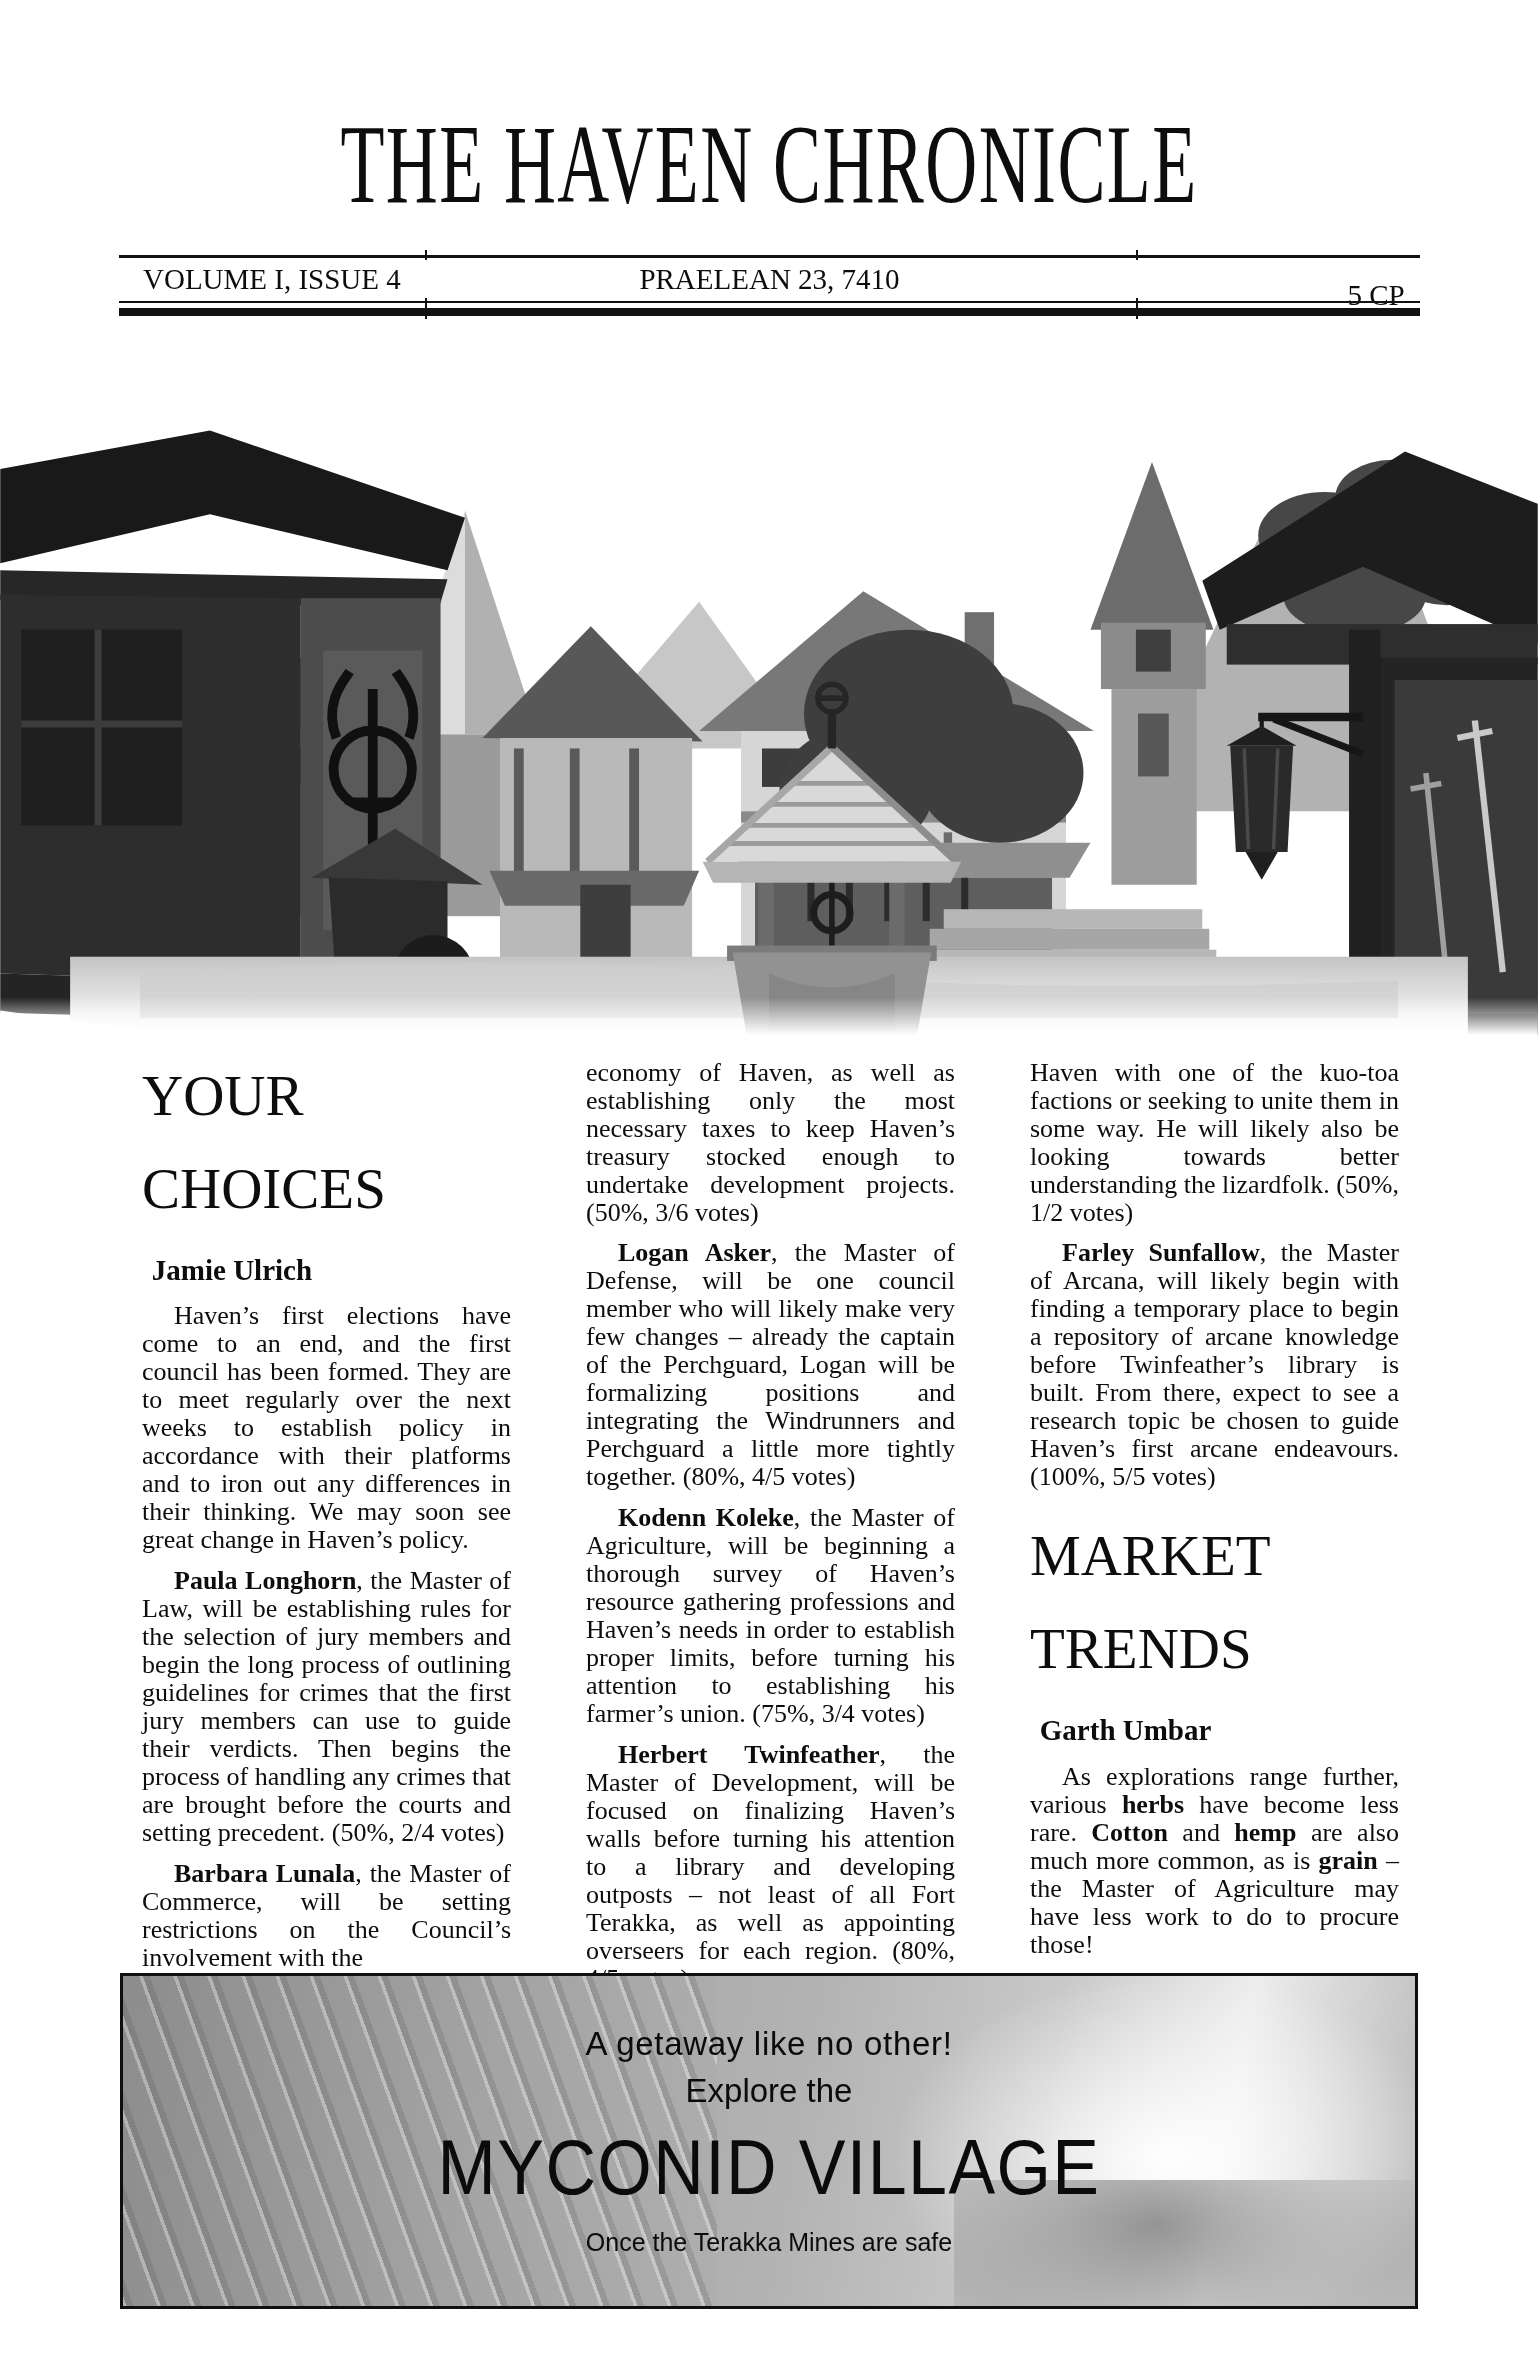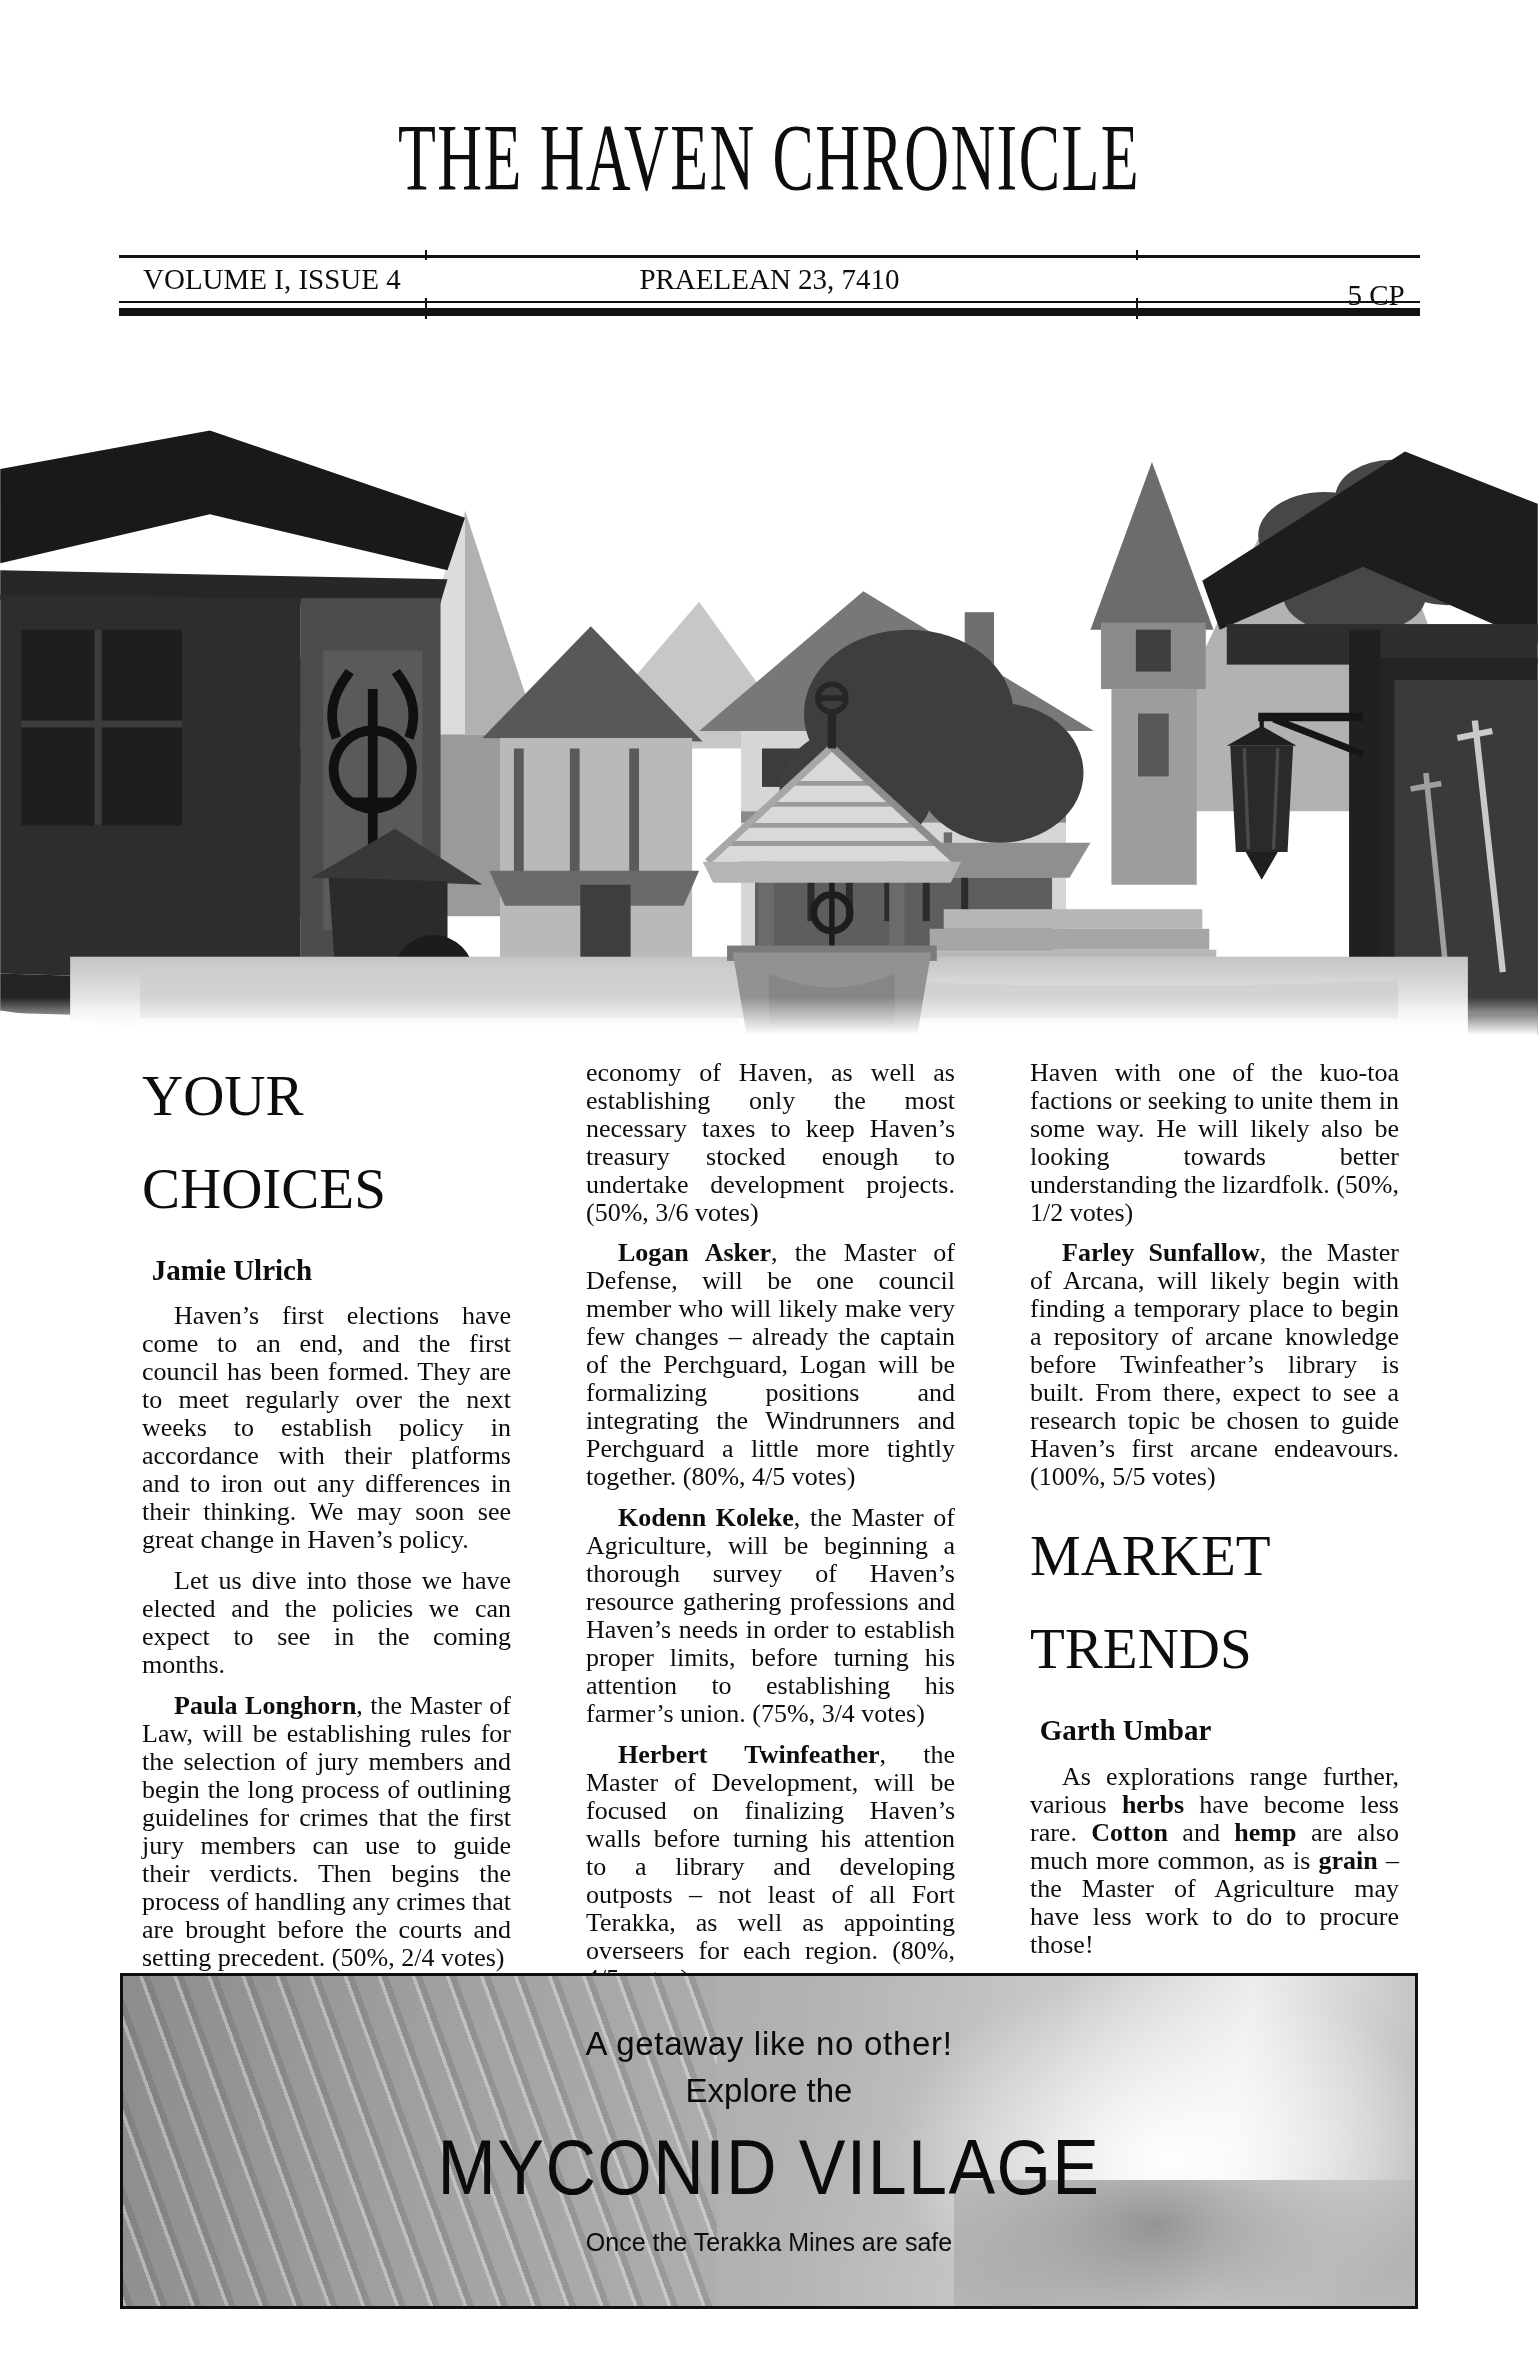--- a/index.html
+++ b/index.html
@@ -1,21 +1,21 @@
 <!DOCTYPE html>
 <html style="font-size:11.2px"><head>
 <meta charset="utf-8">
 <style>
   html,body{margin:0;padding:0;background:#ffffff;}
   .page{position:relative;width:1538px;height:2377px;background:#ffffff;
         font-family:"Liberation Serif", serif;color:#0d0d0d;overflow:hidden;}
 
   
   .masthead{position:absolute;top:109px;left:0;width:1538px;text-align:center;
-            font-size:62px;line-height:1;white-space:nowrap;}
+            font-size:72px;line-height:1;white-space:nowrap;}
   .stretch-tall{display:inline-block;transform:scaleY(1.55);transform-origin:center top;
                 letter-spacing:1.4px;}
 
   
   .rule{position:absolute;left:119px;width:1301px;background:#121212;}
   .rule-a{top:255px;height:2.8px;}
   .rule-b{top:301px;height:2.1px;}
   .rule-c{top:308px;height:7.7px;}
   .tick{position:absolute;width:2.1px;background:#121212;}
   .tick-t1{left:425px;top:250px;height:9.8px;}
@@ -251,21 +251,20 @@
     <rect x="0" y="826" width="2200" height="54" fill="url(#wFade)"></rect>
     <path d="M0,845 L250,880 L0,880 Z" fill="#ffffff"></path>
     <path d="M2200,560 L2200,880 L2140,880 Z" fill="#ffffff" opacity="0"></path>
   </svg>
 
   <div class="columns">
     <div>
         <h2 class="article-heading">YOUR CHOICES</h2>
         <div class="byline">Jamie Ulrich</div>
         <p class="para"><span>Haven’s first elections have come to an end, and the first council has been formed. They are to meet regularly over the next weeks to establish policy in accordance with their platforms and to iron out any differences in their thinking. We may soon see great change in Haven’s policy.</span></p>
-        <p class="para"><span>Let us dive into those we have elected and the policies we can expect to see in the coming months.</span></p>
         <p class="para"><span class="b">Paula Longhorn</span><span>, the Master of Law, will be establishing rules for the selection of jury members and begin the long process of outlining guidelines for crimes that the first jury members can use to guide their verdicts. Then begins the process of handling any crimes that are brought before the courts and setting precedent. (50%, 2/4 votes)</span></p>
         <p class="para"><span class="b">Barbara Lunala</span><span>, the Master of Commerce, will be setting restrictions on the Council’s involvement with the</span></p>
       </div>
     <div>
         <p class="para cont"><span>economy of Haven, as well as establishing only the most necessary taxes to keep Haven’s treasury stocked enough to undertake development projects. (50%, 3/6 votes)</span></p>
         <p class="para"><span class="b">Logan Asker</span><span>, the Master of Defense, will be one council member who will likely make very few changes – already the captain of the Perchguard, Logan will be formalizing positions and integrating the Windrunners and Perchguard a little more tightly together. (80%, 4/5 votes)</span></p>
         <p class="para"><span class="b">Kodenn Koleke</span><span>, the Master of Agriculture, will be beginning a thorough survey of Haven’s resource gathering professions and Haven’s needs in order to establish proper limits, before turning his attention to establishing his farmer’s union. (75%, 3/4 votes)</span></p>
         <p class="para"><span class="b">Herbert Twinfeather</span><span>, the Master of Development, will be focused on finalizing Haven’s walls before turning his attention to a library and developing outposts – not least of all Fort Terakka, as well as appointing overseers for each region. (80%, 4/5 votes)</span></p>
         <p class="para"><span class="b">Oleg Koloss</span><span>, the Master of External Relations, will likely begin by formalizing relations with the kuo-toa, aligning</span></p>
       </div>

